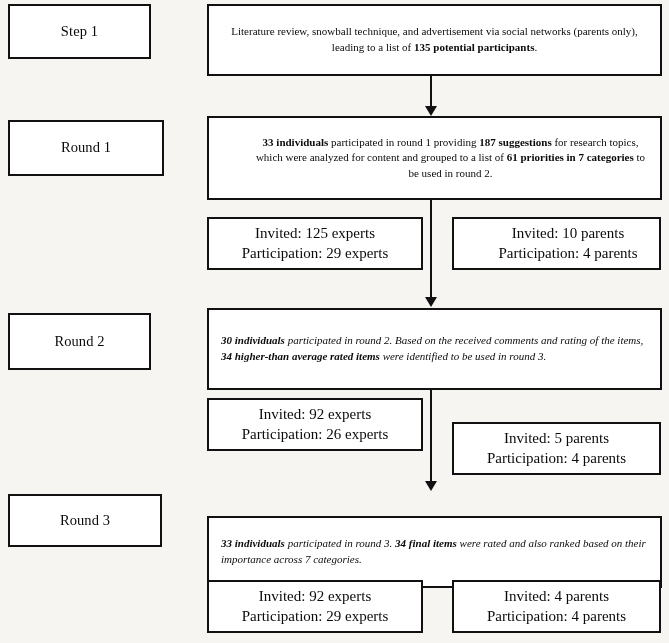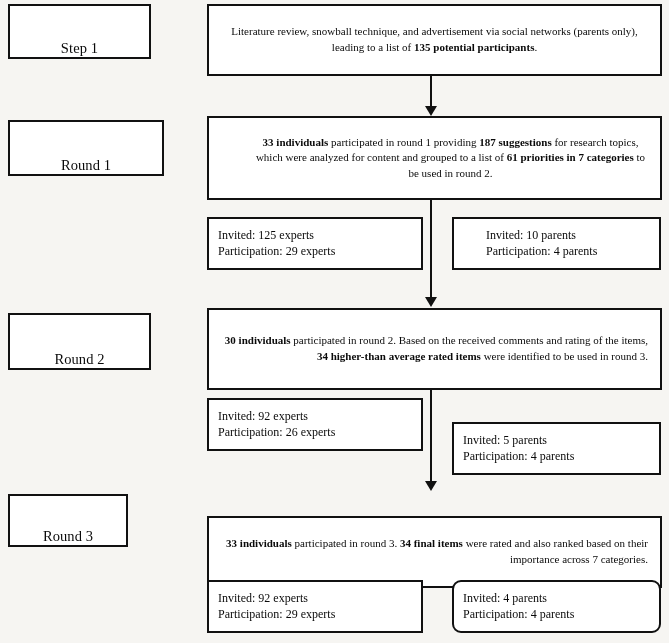--- a/index.html
+++ b/index.html
@@ -28,56 +28,56 @@
   .box {
     position: absolute;
     box-sizing: border-box;
     background: #ffffff;
     border: 2px solid #111111;
   }
 
   
   .label-box {
     display: flex;
-    align-items: flex-end;
+    align-items: center;
     justify-content: center;
   }
   .label-box .label-text {
     font-size: 14.5px;
     line-height: 1.2;
     letter-spacing: 0.1px;
   }
 
   
   .main-box {
     padding: 6px 12px 6px 12px;
     display: flex;
     flex-direction: column;
     justify-content: center;
   }
   .main-box .para {
     font-size: 11px;
     line-height: 1.42;
   }
   .main-box.centered .para { text-align: center; }
-  .main-box.left .para { text-align: right; }
+  .main-box.left .para { text-align: left; font-style: italic; }
   .para b { font-weight: bold; }
 
   
   .sub-box {
     padding: 5px 9px;
     display: flex;
     flex-direction: column;
     justify-content: center;
   }
   .sub-box .line {
-    font-size: 12px;
+    font-size: 15px;
     line-height: 1.32;
     white-space: nowrap;
-    text-align: left;
+    text-align: center;
   }
 
   
   .conn {
     position: absolute;
     background: #111111;
     width: 2px;
   }
   .arrow-head {
     position: absolute;
@@ -139,31 +139,31 @@
   </div>
 
   <div class="box sub-box" style="left:452px; top:398px; width:209px; height:53px;margin-top:24px;">
     <div class="line">Invited: 5 parents</div>
     <div class="line">Participation: 4 parents</div>
   </div>
 
   <div class="conn" style="left:430px; top:390px; height:95px;"></div>
   <div class="arrow-head" style="left:425px; top:481px;"></div>
 
-  <div class="box label-box" style="left:8px; top:494px; width:120px; height:53px;">
+  <div class="box label-box" style="left:8px; top:494px; width:154px; height:53px;">
     <span class="label-text">Round 3</span>
   </div>
 
   <div class="box main-box left" style="left:207px; top:516px; width:455px; height:72px;">
     <div class="para"><b>33 individuals</b> participated in round 3. <b>34 final items</b> were rated and also ranked based on their importance across 7 categories.</div>
   </div>
 
   <div class="box sub-box" style="left:207px; top:580px; width:216px; height:53px;">
     <div class="line">Invited: 92 experts</div>
     <div class="line">Participation: 29 experts</div>
   </div>
 
-  <div class="box sub-box" style="left:452px; top:580px; width:209px; height:53px;border-radius:9px;">
+  <div class="box sub-box" style="left:452px; top:580px; width:209px; height:53px;">
     <div class="line">Invited: 4 parents</div>
     <div class="line">Participation: 4 parents</div>
   </div>
 
 </div>
 
 </body></html>

